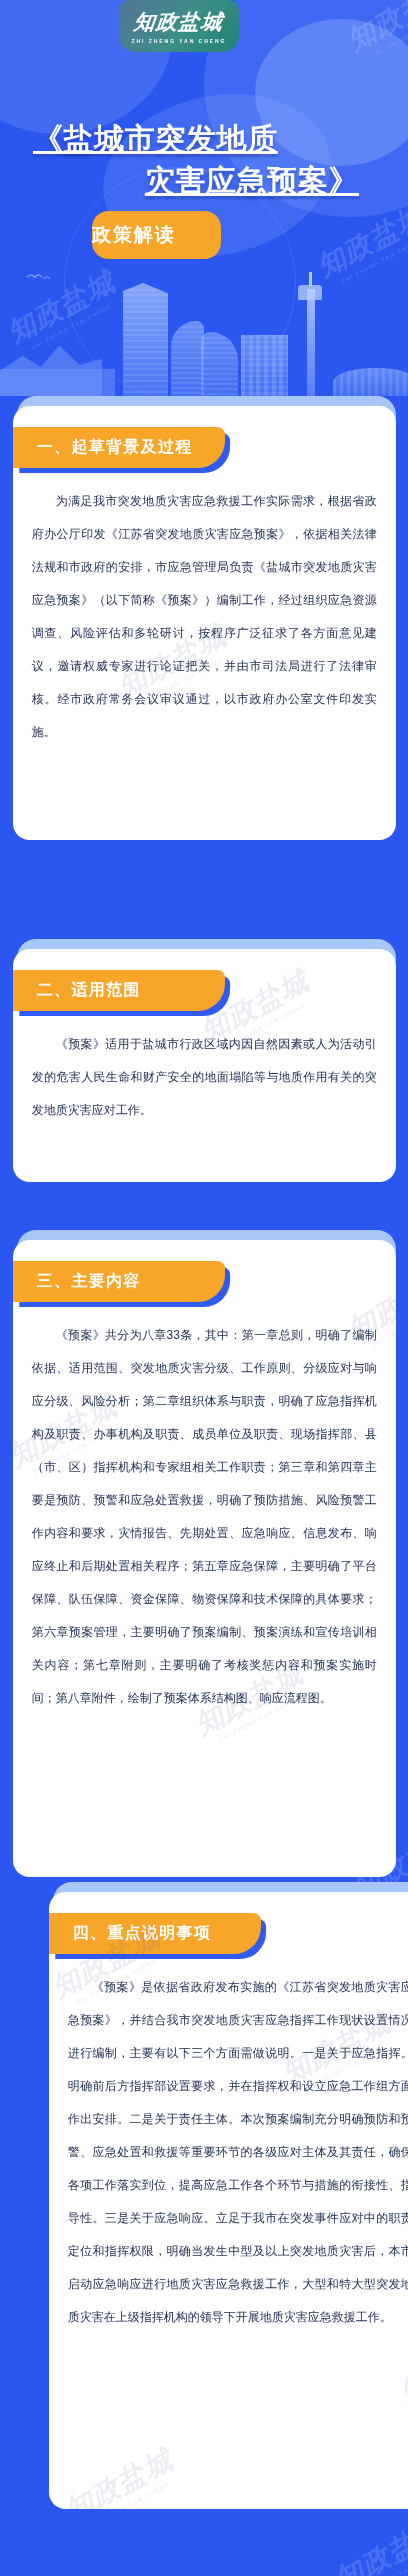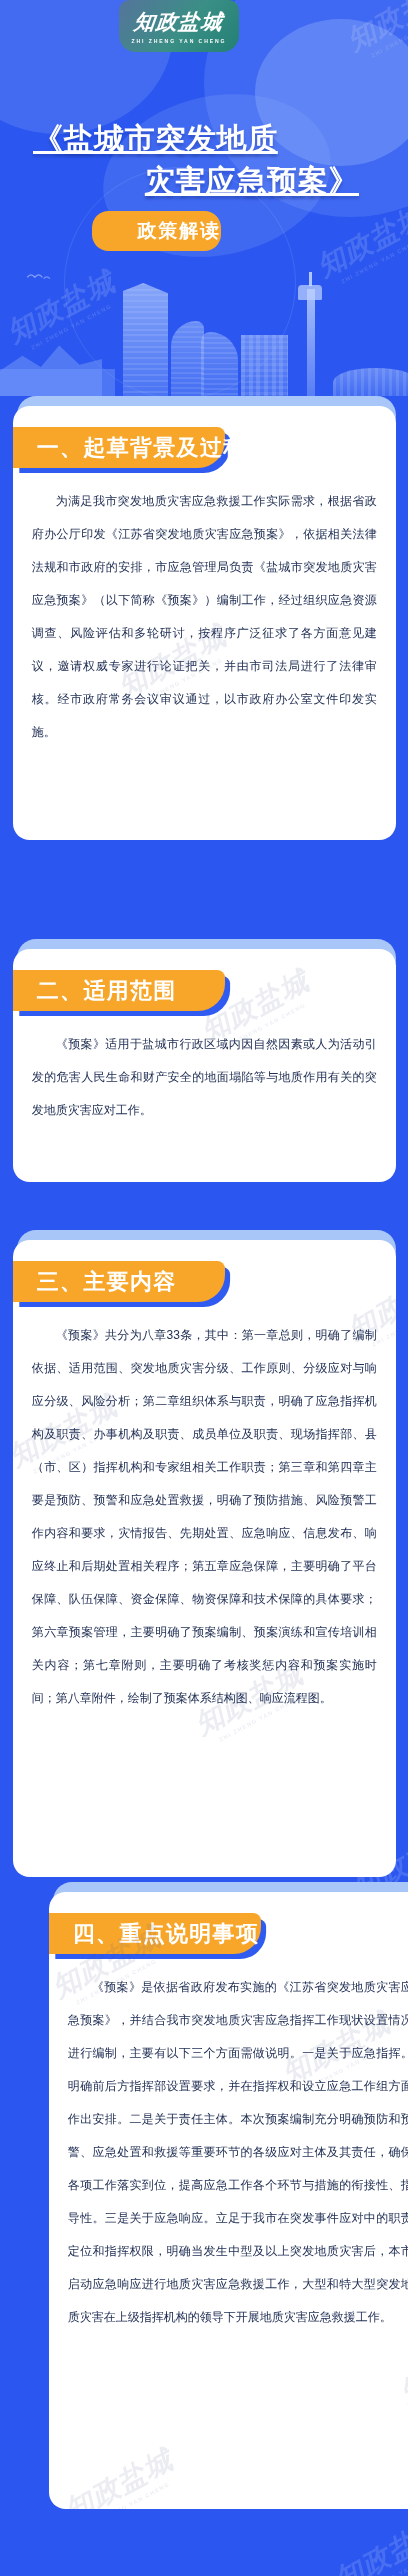--- a/index.html
+++ b/index.html
@@ -19,22 +19,22 @@
         border-radius:10.2px 10.2px 16.6px 16.6px;display:flex;flex-direction:column;
         align-items:center;justify-content:center;color:#fff;}
   .logo-cn{font-size:21px;font-weight:800;font-style:italic;letter-spacing:1.3px;transform:skewX(-6deg);white-space:nowrap;}
   .logo-en{font-size:5.1px;font-weight:700;letter-spacing:1.9px;margin-top:1.9px;white-space:nowrap;}
 
   
   .title-line{position:absolute;color:#fff;font-weight:900;font-size:30px;letter-spacing:0.6px;
               text-shadow:0 2.6px 3.2px rgba(18,40,130,0.35);white-space:nowrap;text-decoration:underline;}
   .title-1{left:33px;top:119px;}
   .title-2{right:49px;top:161px;}
-  .badge{position:absolute;left:92px;top:211px;width:129px;height:40px;background:#f7a62a;
-         border-radius:16.6px;display:flex;align-items:center;justify-content:flex-end;
+  .badge{position:absolute;left:92px;top:211px;width:129px;height:48px;background:#f7a62a;
+         border-radius:16.6px;display:flex;align-items:center;justify-content:flex-start;
          color:#fff;font-size:19px;font-weight:700;letter-spacing:1.9px;}
 
   
   .skyline{position:absolute;left:0;top:263px;width:408px;height:133px;pointer-events:none;}
   .sk{position:absolute;bottom:0;}
   .sk-circle{position:absolute;left:64px;top:-96px;width:230px;height:230px;border:1.3px solid rgba(255,255,255,0.10);border-radius:50%;}
   .sk-roofs{left:0;width:102px;height:56px;background:rgba(140,172,250,0.40);
             clip-path:polygon(0 55%,22% 28%,40% 48%,58% 10%,78% 44%,100% 34%,100% 100%,0 100%);}
   .sk-base{left:0;width:115px;height:27px;background:rgba(120,158,250,0.45);}
   .sk-tower1{left:123px;width:45px;height:113px;
@@ -74,21 +74,21 @@
                 background:#a9c6f8;border-radius:19px;}
   .card-inner{position:relative;background:#ffffff;border-radius:16.6px;height:100%;overflow:hidden;}
   .card-1{top:406px;height:434px;}
   .card-2{top:949px;height:233px;}
   .card-3{top:1240px;height:637px;}
   .card-4{top:1892px;height:617px;margin-left:36px;}
 
   .banner{position:relative;width:212px;height:41px;margin-top:21px;background:#f7a62a;
           border-radius:0 7.7px 27px 0;box-shadow:5.7px 5.7px 0 -0.6px #2f5bf0;
           display:flex;align-items:center;padding-left:24px;box-sizing:border-box;}
-  .banner-text{color:#fff;font-size:22px;font-weight:800;letter-spacing:1.3px;white-space:nowrap;}
+  .banner-text{color:#fff;font-size:16px;font-weight:800;letter-spacing:1.3px;white-space:nowrap;}
 
   .card-body{margin:16.6px 19px 0 19px;font-size:12px;line-height:33px;color:#223055;
              text-align:justify;text-indent:2em;}
 </style>
 </head>
 <body>
 
 <div class="poster">
 
   <div class="blob blob-a"></div>

